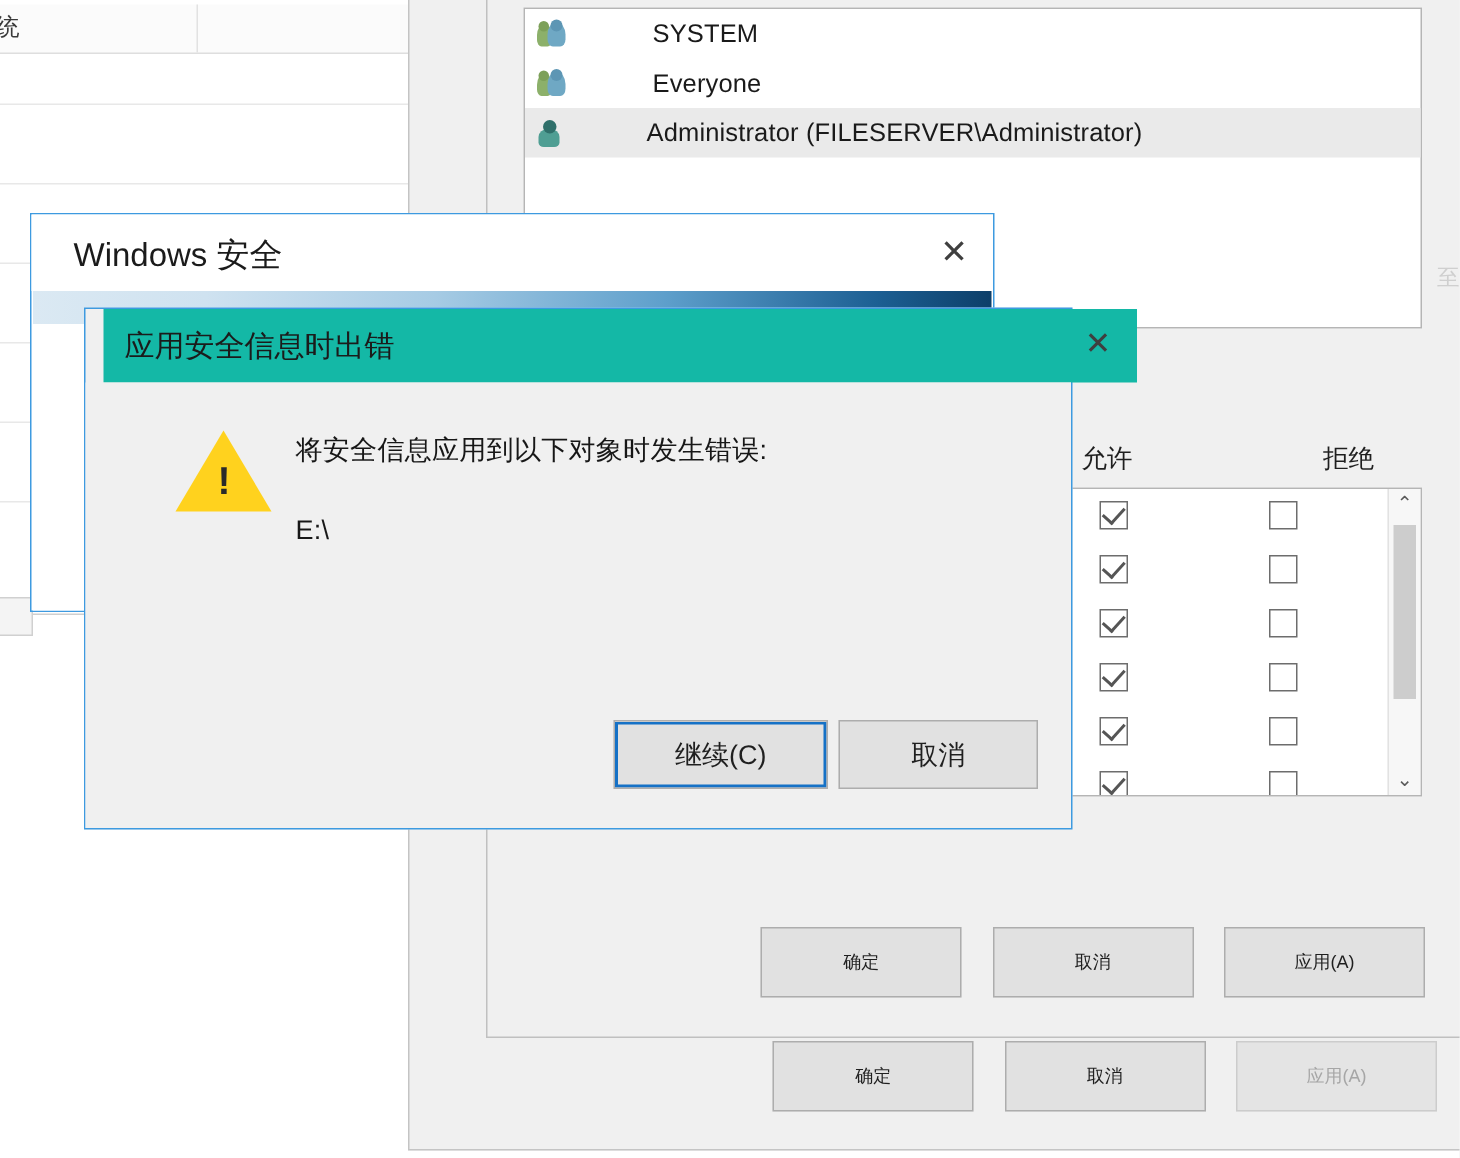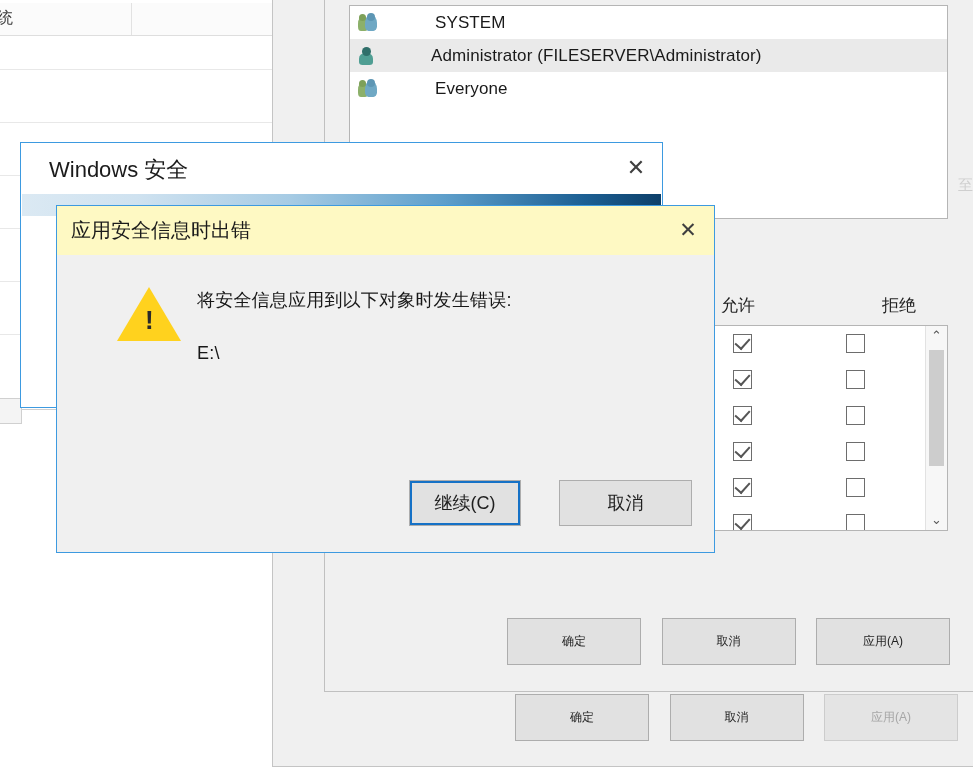--- a/index.html
+++ b/index.html
@@ -168,21 +168,21 @@
   #winsec-body{
     position:absolute;left:1px;top:73px;width:639px;bottom:0;background:#ffffff;
   }
 
   
   #err-dialog{
     left:56px;top:205px;width:657px;height:346px;
     background:#f0f0f0;border:1px solid #3d9ae0;
   }
   #err-titlebar{
-    position:absolute;left:0;top:0;width:100%;height:49px;background:#fef9c3;
+    position:absolute;left:12px;top:0;width:100%;height:49px;background:#14b8a6;padding-left:32px;
   }
   #err-title{
     position:absolute;left:14px;top:11px;font-size:20px;color:#1b1b1b;
   }
   #err-close{
     position:absolute;right:0;top:0;width:52px;height:49px;
     text-align:center;line-height:47px;font-size:21px;color:#3f3f3f;
   }
   #err-content{
     position:absolute;left:0;top:49px;width:100%;height:215px;background:#f0f0f0;
@@ -200,21 +200,21 @@
   .err-line{
     position:absolute;left:140px;font-size:18px;color:#171717;letter-spacing:.2px;
   }
   #err-line1{top:33px;}
   #err-line2{top:88px;}
   #err-line3{top:140px;}
   #err-footer{
     position:absolute;left:0;bottom:0;width:100%;height:82px;background:#f0f0f0;
   }
   #btn-continue{
-    position:absolute;left:352px;top:10px;width:112px;height:46px;line-height:44px;
+    position:absolute;left:352px;top:10px;width:143px;height:46px;line-height:44px;
     font-size:18px;background:#e1e1e1;border:1px solid #adadad;
     box-shadow:0 0 0 2px #1571c6 inset;
   }
   #btn-err-cancel{
     position:absolute;left:502px;top:10px;width:133px;height:46px;line-height:44px;
     font-size:18px;
   }
 
   
   #right-edge-glyph{
@@ -252,31 +252,31 @@
 <div class="layer" id="perm-window">
 
   <div id="perm-listbox">
     <div class="principal-row">
       <span class="ico-users">
           <i></i>
           <b></b>
         </span>
       <span class="label">SYSTEM</span>
     </div>
-    <div class="principal-row selected">
-      <span class="ico-user"></span>
-      <span class="label">Administrator (FILESERVER\Administrator)</span>
-    </div>
     <div class="principal-row">
       <span class="ico-users">
           <i></i>
           <b></b>
         </span>
       <span class="label">Everyone</span>
     </div>
+    <div class="principal-row selected">
+      <span class="ico-user"></span>
+      <span class="label">Administrator (FILESERVER\Administrator)</span>
+    </div>
   </div>
 
   <div id="perm-btnrow">
     <span class="winbtn" id="btn-add">添加(D)...</span>
     <span class="winbtn" id="btn-remove">删除(R)</span>
   </div>
 
   <div id="perm-colheads">
     <span class="ch" id="ch-allow">允许</span>
     <span class="ch" id="ch-deny">拒绝</span>

